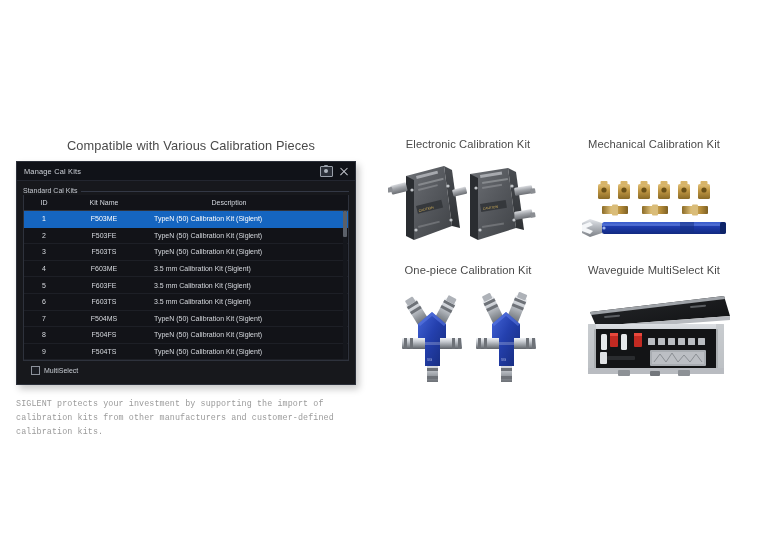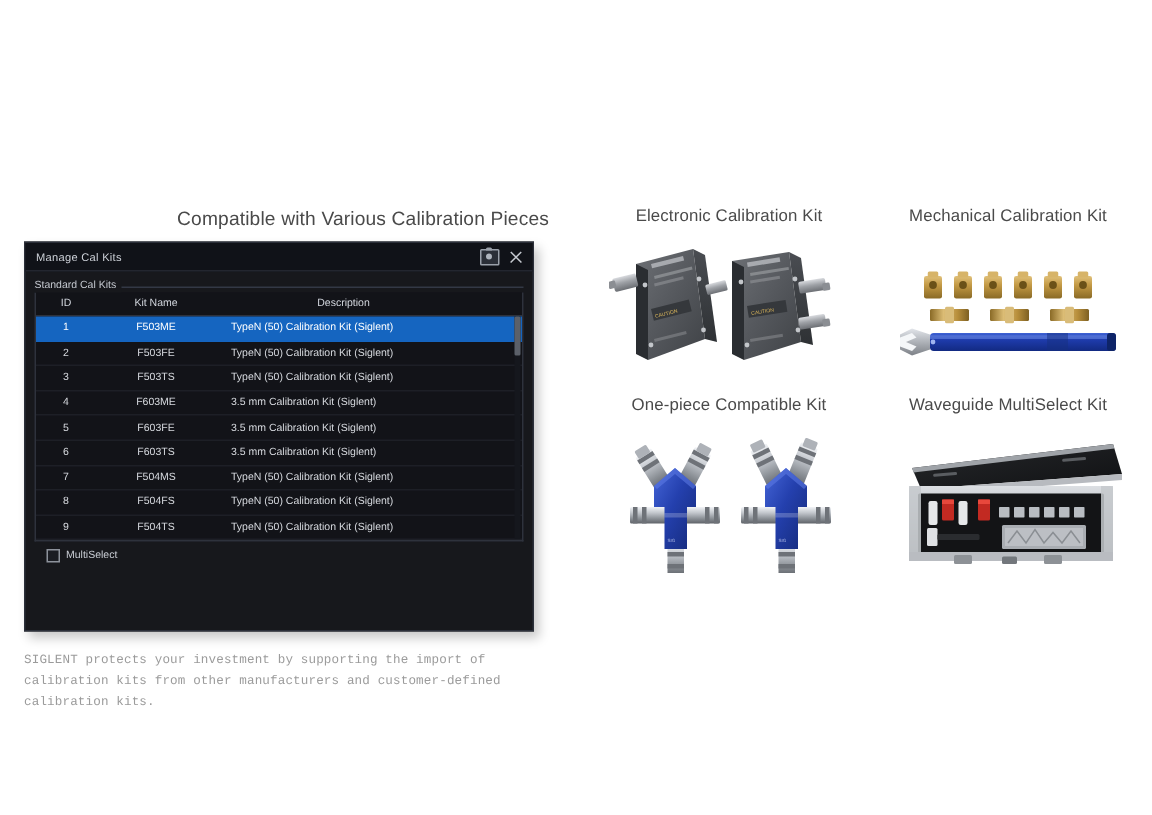--- a/index.html
+++ b/index.html
@@ -19,34 +19,34 @@
   }
 
   
   #left-column {
     position: absolute;
     left: 16px;
     top: 138px;
     width: 350px;
   }
   #page-title {
-    text-align: right;
+    text-align: center;
     font-size: 12.8px;
     color: #4a4a4a;
     letter-spacing: .1px;
     margin: 0 0 8px 0;
     font-weight: 400;
     white-space: nowrap;
   }
 
   
   #cal-kit-dialog {
     position: relative;
     width: 340px;
-    height: 260px;
+    height: 224px;
     background: #17181c;
     border: 1px solid #2b2f39;
     box-shadow: 3px 4px 7px rgba(0,0,0,.22);
     box-sizing: border-box;
     color: #d6d9de;
     font-size: 7.2px;
   }
   #dialog-titlebar {
     height: 18px;
     background: #101218;
@@ -226,21 +226,21 @@
     font-size: 8.4px;
     line-height: 14px;
     color: #9b9b9b;
     letter-spacing: .1px;
     font-family: Liberation Mono, monospace;
   }
 
   
   #product-grid {
     position: absolute;
-    left: 398px;
+    left: 380px;
     top: 138px;
     width: 362px;
     display: grid;
     grid-template-columns: 1fr 1fr;
     grid-template-rows: auto auto;
     column-gap: 10px;
     row-gap: 8px;
   }
   .product-cell {
     display: flex;
@@ -509,21 +509,21 @@
         <rect x="140" y="2" width="6" height="12" rx="2" fill="#0e2468"></rect>
 
         <path d="M22 3 L10 -1 L2 3 L2 13 L10 17 L22 13 Z" fill="url(#steel)"></path>
         <path d="M10 2 L2 5 L2 11 L10 14 L13 11 L6 8 L13 5 Z" fill="#f5f7f9"></path>
         <circle cx="24" cy="8" r="1.6" fill="#9fb4f0"></circle>
       </g>
     </svg>
   </div>
 
   <div class="product-cell">
-    <div class="product-heading">One-piece Compatible Kit</div>
+    <div class="product-heading">One-piece Calibration Kit</div>
     <svg class="product-image" viewBox="0 0 160 100">
       <defs>
         <linearGradient id="blueBody" x1="0" y1="0" x2="1" y2="1">
           <stop offset="0" stop-color="#4566d8"></stop>
             <stop offset="0.45" stop-color="#2440ae"></stop>
             <stop offset="1" stop-color="#152a79"></stop>
         </linearGradient>
         <linearGradient id="chrome" x1="0" y1="0" x2="0" y2="1">
           <stop offset="0" stop-color="#f1f3f6"></stop>
             <stop offset="0.35" stop-color="#c3c7cd"></stop>

